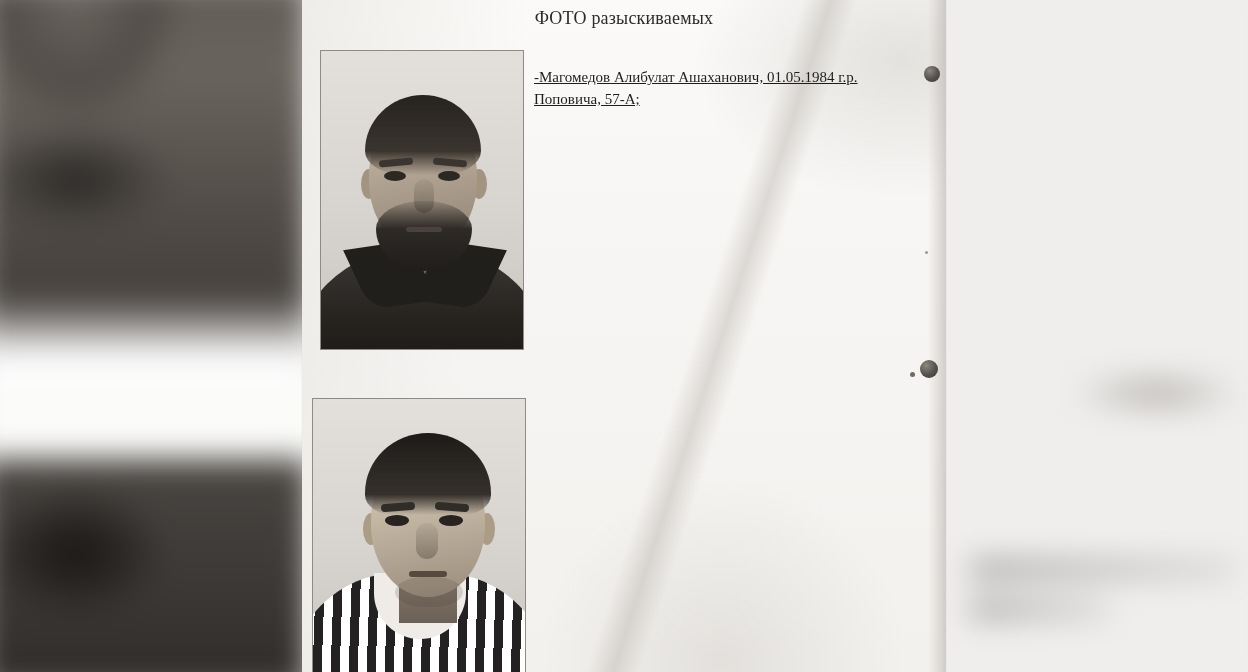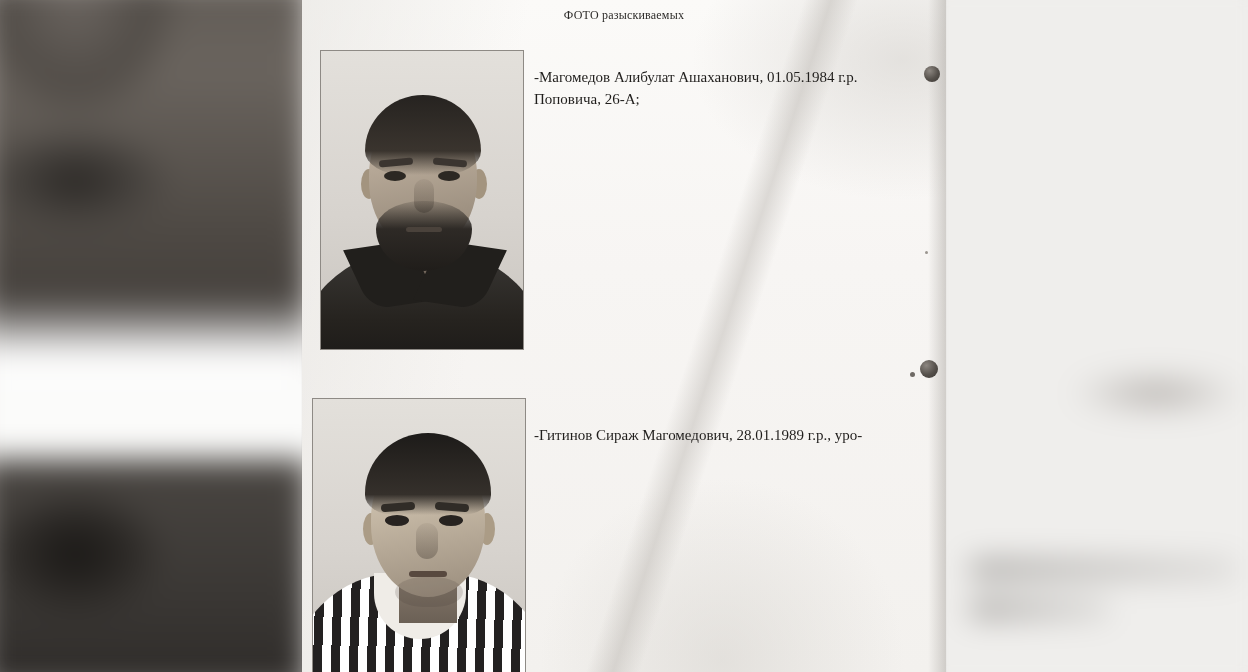--- a/index.html
+++ b/index.html
@@ -149,21 +149,21 @@
   }
   .punch-dot-a { left: 608px; top: 372px; }
   .punch-dot-b { left: 623px; top: 251px; width: 3px; height: 3px; background:#9a958f; }
 
   
   .doc-title {
     position: absolute;
     left: 0; right: 0;
     top: 8px;
     text-align: center;
-    font-size: 12px;
+    font-size: 18px;
     letter-spacing: .2px;
     color: #2d2b29;
     font-family: "Liberation Serif", serif;
   }
 
   
   .photo {
     position: absolute;
     border: 1px solid #8e8a85;
     overflow: hidden;
@@ -352,21 +352,21 @@
   
   .para {
     position: absolute;
     color: #201e1c;
     font-size: 15px;
     line-height: 1.48;
     text-align: justify;
     text-justify: inter-word;
     font-family: "Liberation Serif", serif;
   }
-  .para-1 { left: 232px; top: 66px;  width: 400px; }
+  .para-1 { left: 232px; top: 66px;  width: 400px; text-decoration: underline; }
   .para-2 { left: 232px; top: 424px; width: 402px; }
 
   .para .ln { display: block; white-space: pre; }
 </style>
 </head>
 <body>
 
 <div id="page">
 
   <div class="bg-blur bg-left">
@@ -407,42 +407,41 @@
       <div class="m1-brow-r"></div>
       <div class="m1-eye-l"></div>
       <div class="m1-eye-r"></div>
       <div class="m1-nose"></div>
       <div class="m1-beard"></div>
       <div class="m1-mouth"></div>
     </div>
 
     <div class="para para-1">
       <span class="ln">-Магомедов Алибулат Ашаханович, 01.05.1984 г.р.</span>
-      <span class="ln">Поповича, 26-А;</span>
+      <span class="ln">Поповича, 57-А;</span>
     </div>
 
     <div class="photo photo-2">
       <div class="ph-bg"></div>
       <div class="m2-shoulders"></div>
       <div class="m2-neck"></div>
       <div class="m2-ear-l"></div>
       <div class="m2-ear-r"></div>
       <div class="m2-head"></div>
       <div class="m2-hair"></div>
       <div class="m2-brow-l"></div>
       <div class="m2-brow-r"></div>
       <div class="m2-eye-l"></div>
       <div class="m2-eye-r"></div>
       <div class="m2-nose"></div>
       <div class="m2-chin"></div>
       <div class="m2-mouth"></div>
     </div>
 
     <div class="para para-2">
-      <span class="ln">-Гитинов Сираж Магомедович, 28.01.1989 г.р., уро-</span>
     </div>
 
     <div class="punch punch-a"></div>
     <div class="punch punch-b"></div>
     <div class="punch-dot punch-dot-a"></div>
     <div class="punch-dot punch-dot-b"></div>
 
   </div>
 </div>
 

